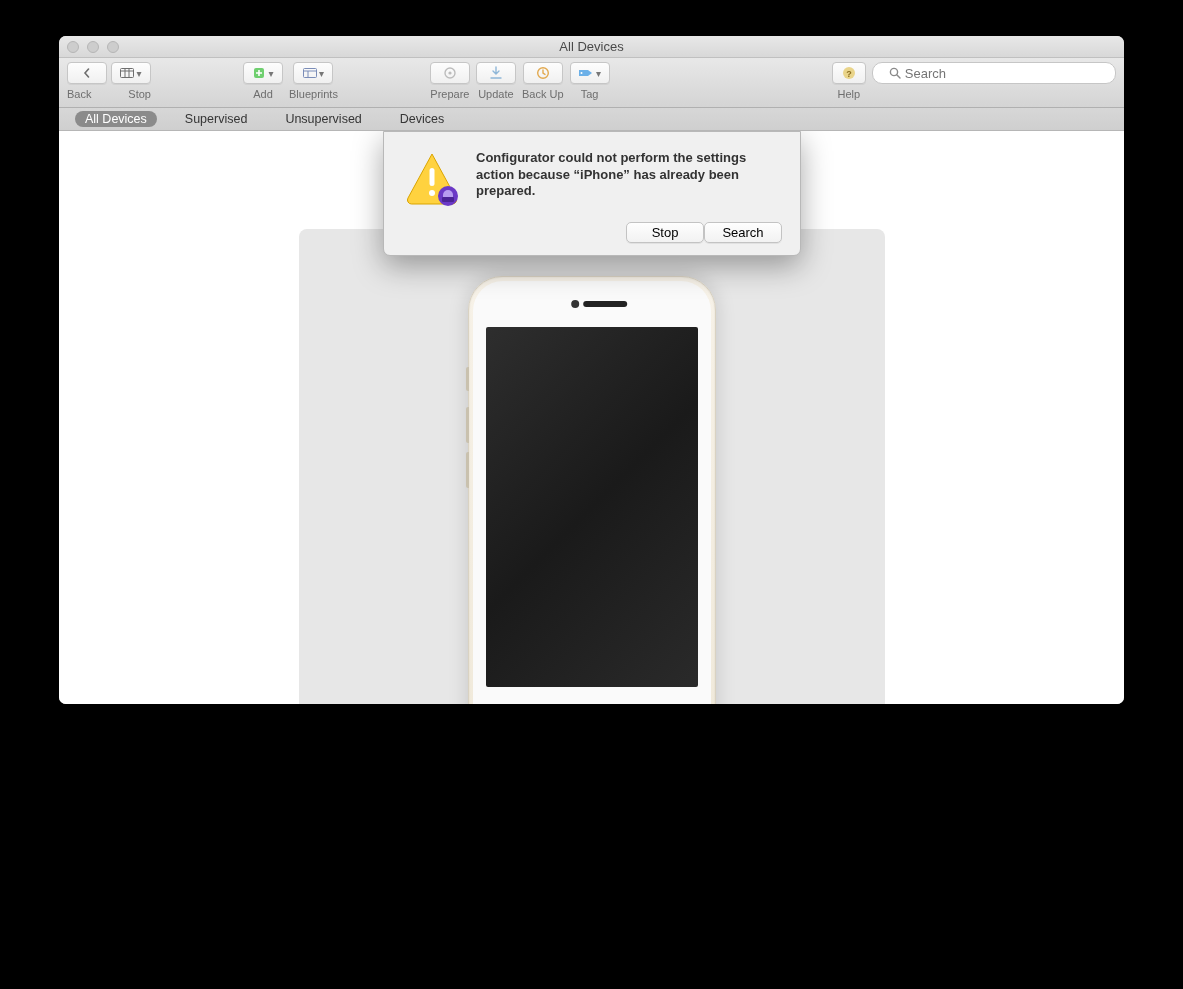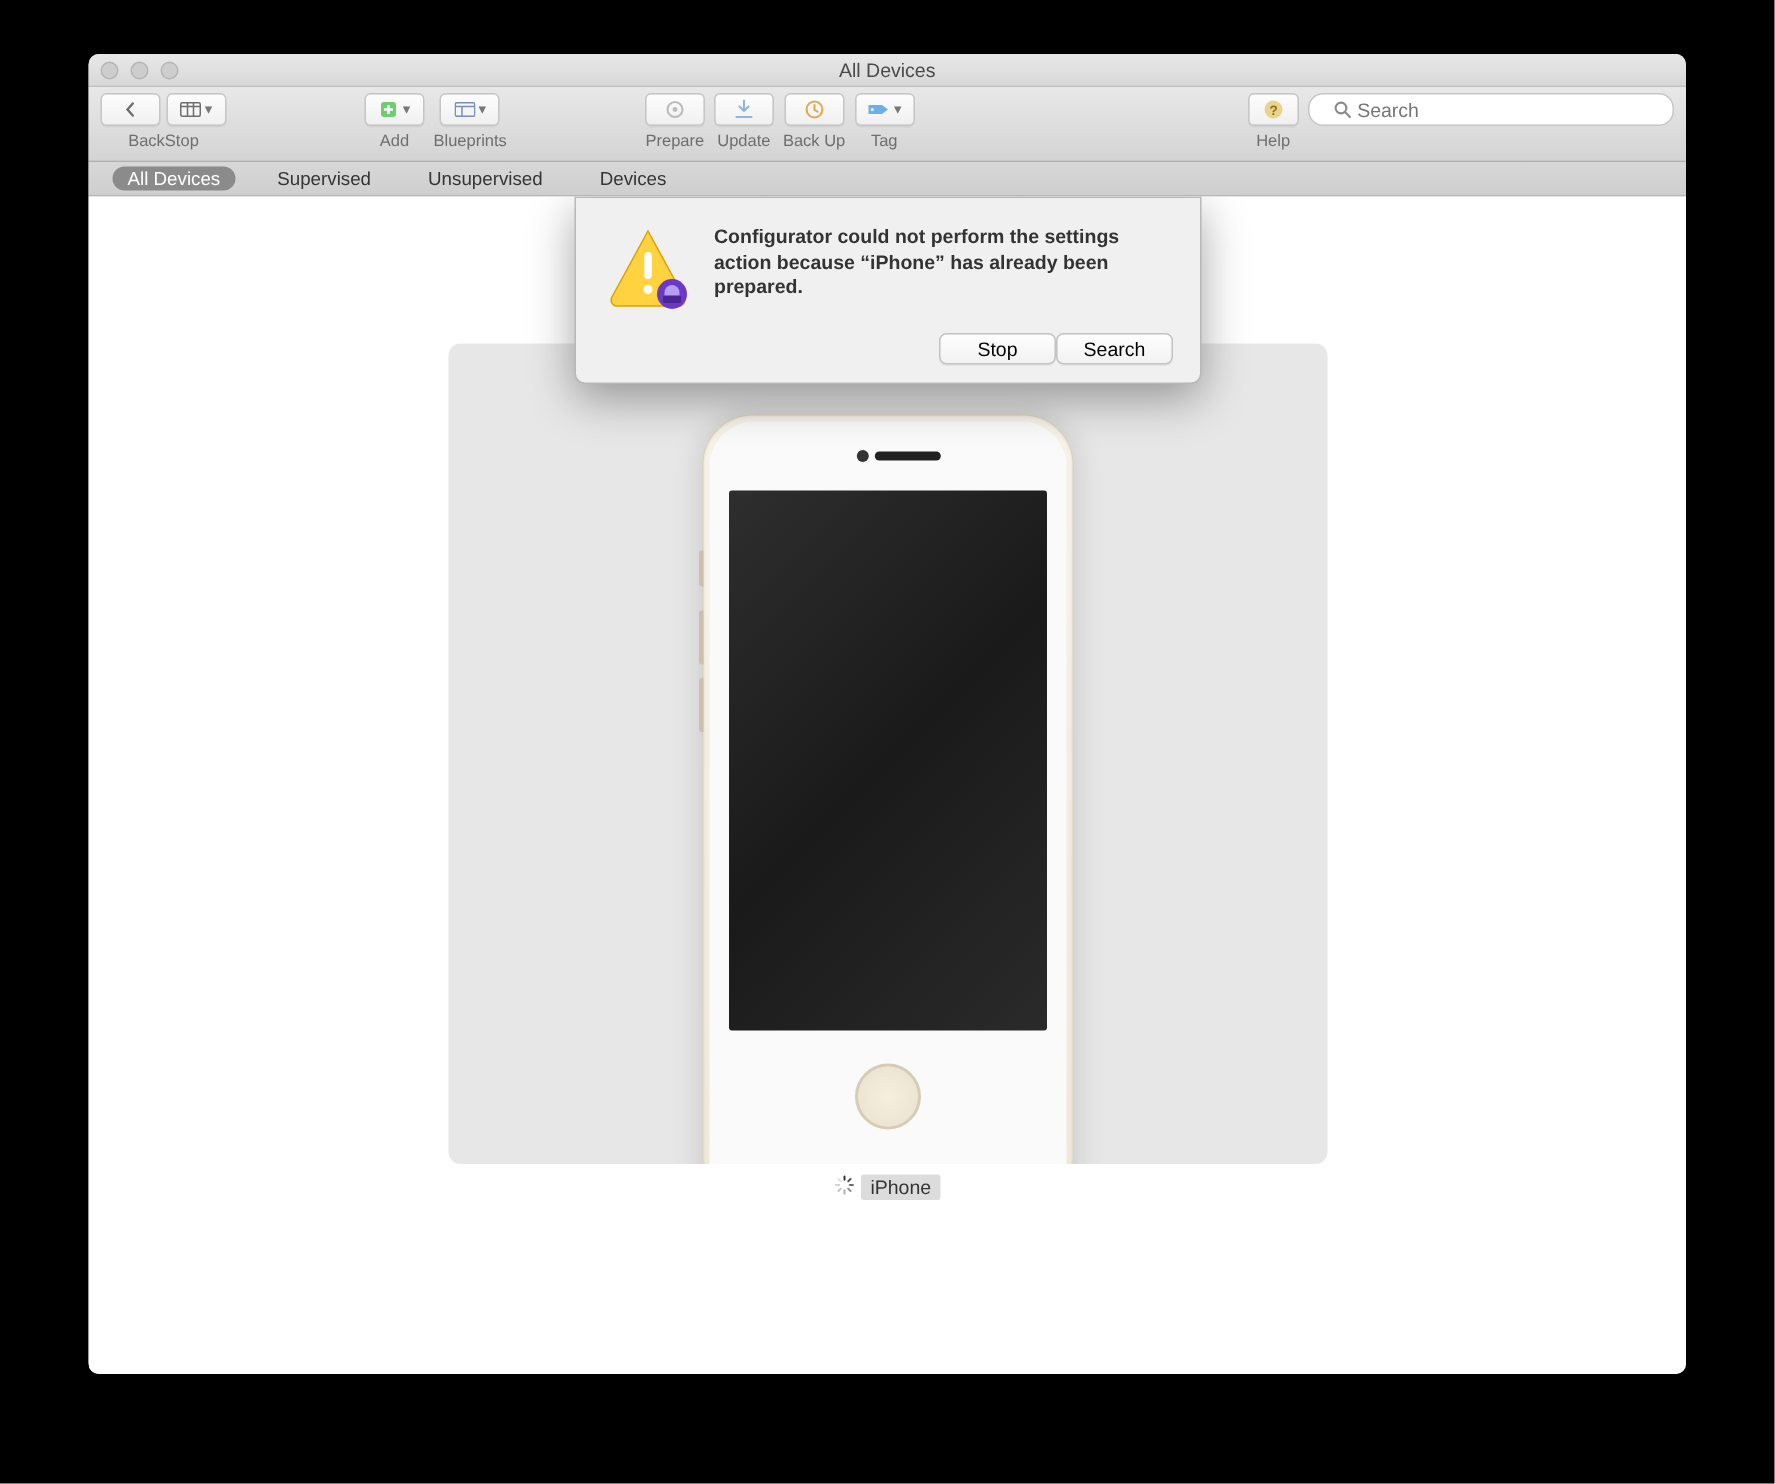--- a/index.html
+++ b/index.html
@@ -11,21 +11,21 @@
     font-size: 13px;
     color: #333;
     overflow: hidden;
     position: relative;
   }
   .window {
     position: absolute;
     left: 59px;
     top: 36px;
     width: 1065px;
-    height: 880px;
+    height: 668px;
     background: #ececec;
     border-radius: 7px;
     box-shadow: 0 20px 60px rgba(0,0,0,0.5);
     overflow: hidden;
   }
   .titlebar {
     height: 22px;
     background: linear-gradient(#e8e8e8, #d8d8d8);
     display: flex;
     align-items: center;
@@ -252,21 +252,21 @@
         <button class="tb-btn">
           <svg width="14" height="10" viewBox="0 0 14 10">
               <rect x="0.5" y="0.5" width="13" height="9" rx="1" fill="none" stroke="#6e6e6e"></rect>
               <line x1="0.5" y1="3" x2="13.5" y2="3" stroke="#6e6e6e"></line>
               <line x1="5" y1="0.5" x2="5" y2="9.5" stroke="#6e6e6e"></line>
               <line x1="9" y1="0.5" x2="9" y2="9.5" stroke="#6e6e6e"></line>
             </svg>
           <span class="chev">▾</span>
         </button>
       </div>
-      <div class="tb-label" style="width:100%;display:flex;justify-content:center">
+      <div class="tb-label" style="width:100%;display:flex;justify-content:space-between">
         <span>Back</span>
         <span>Stop</span>
       </div>
     </div>
 
     <div class="tb-spacer"></div>
 
     <div class="tb-group">
       <button class="tb-btn">
         <svg width="14" height="14" viewBox="0 0 14 14">

